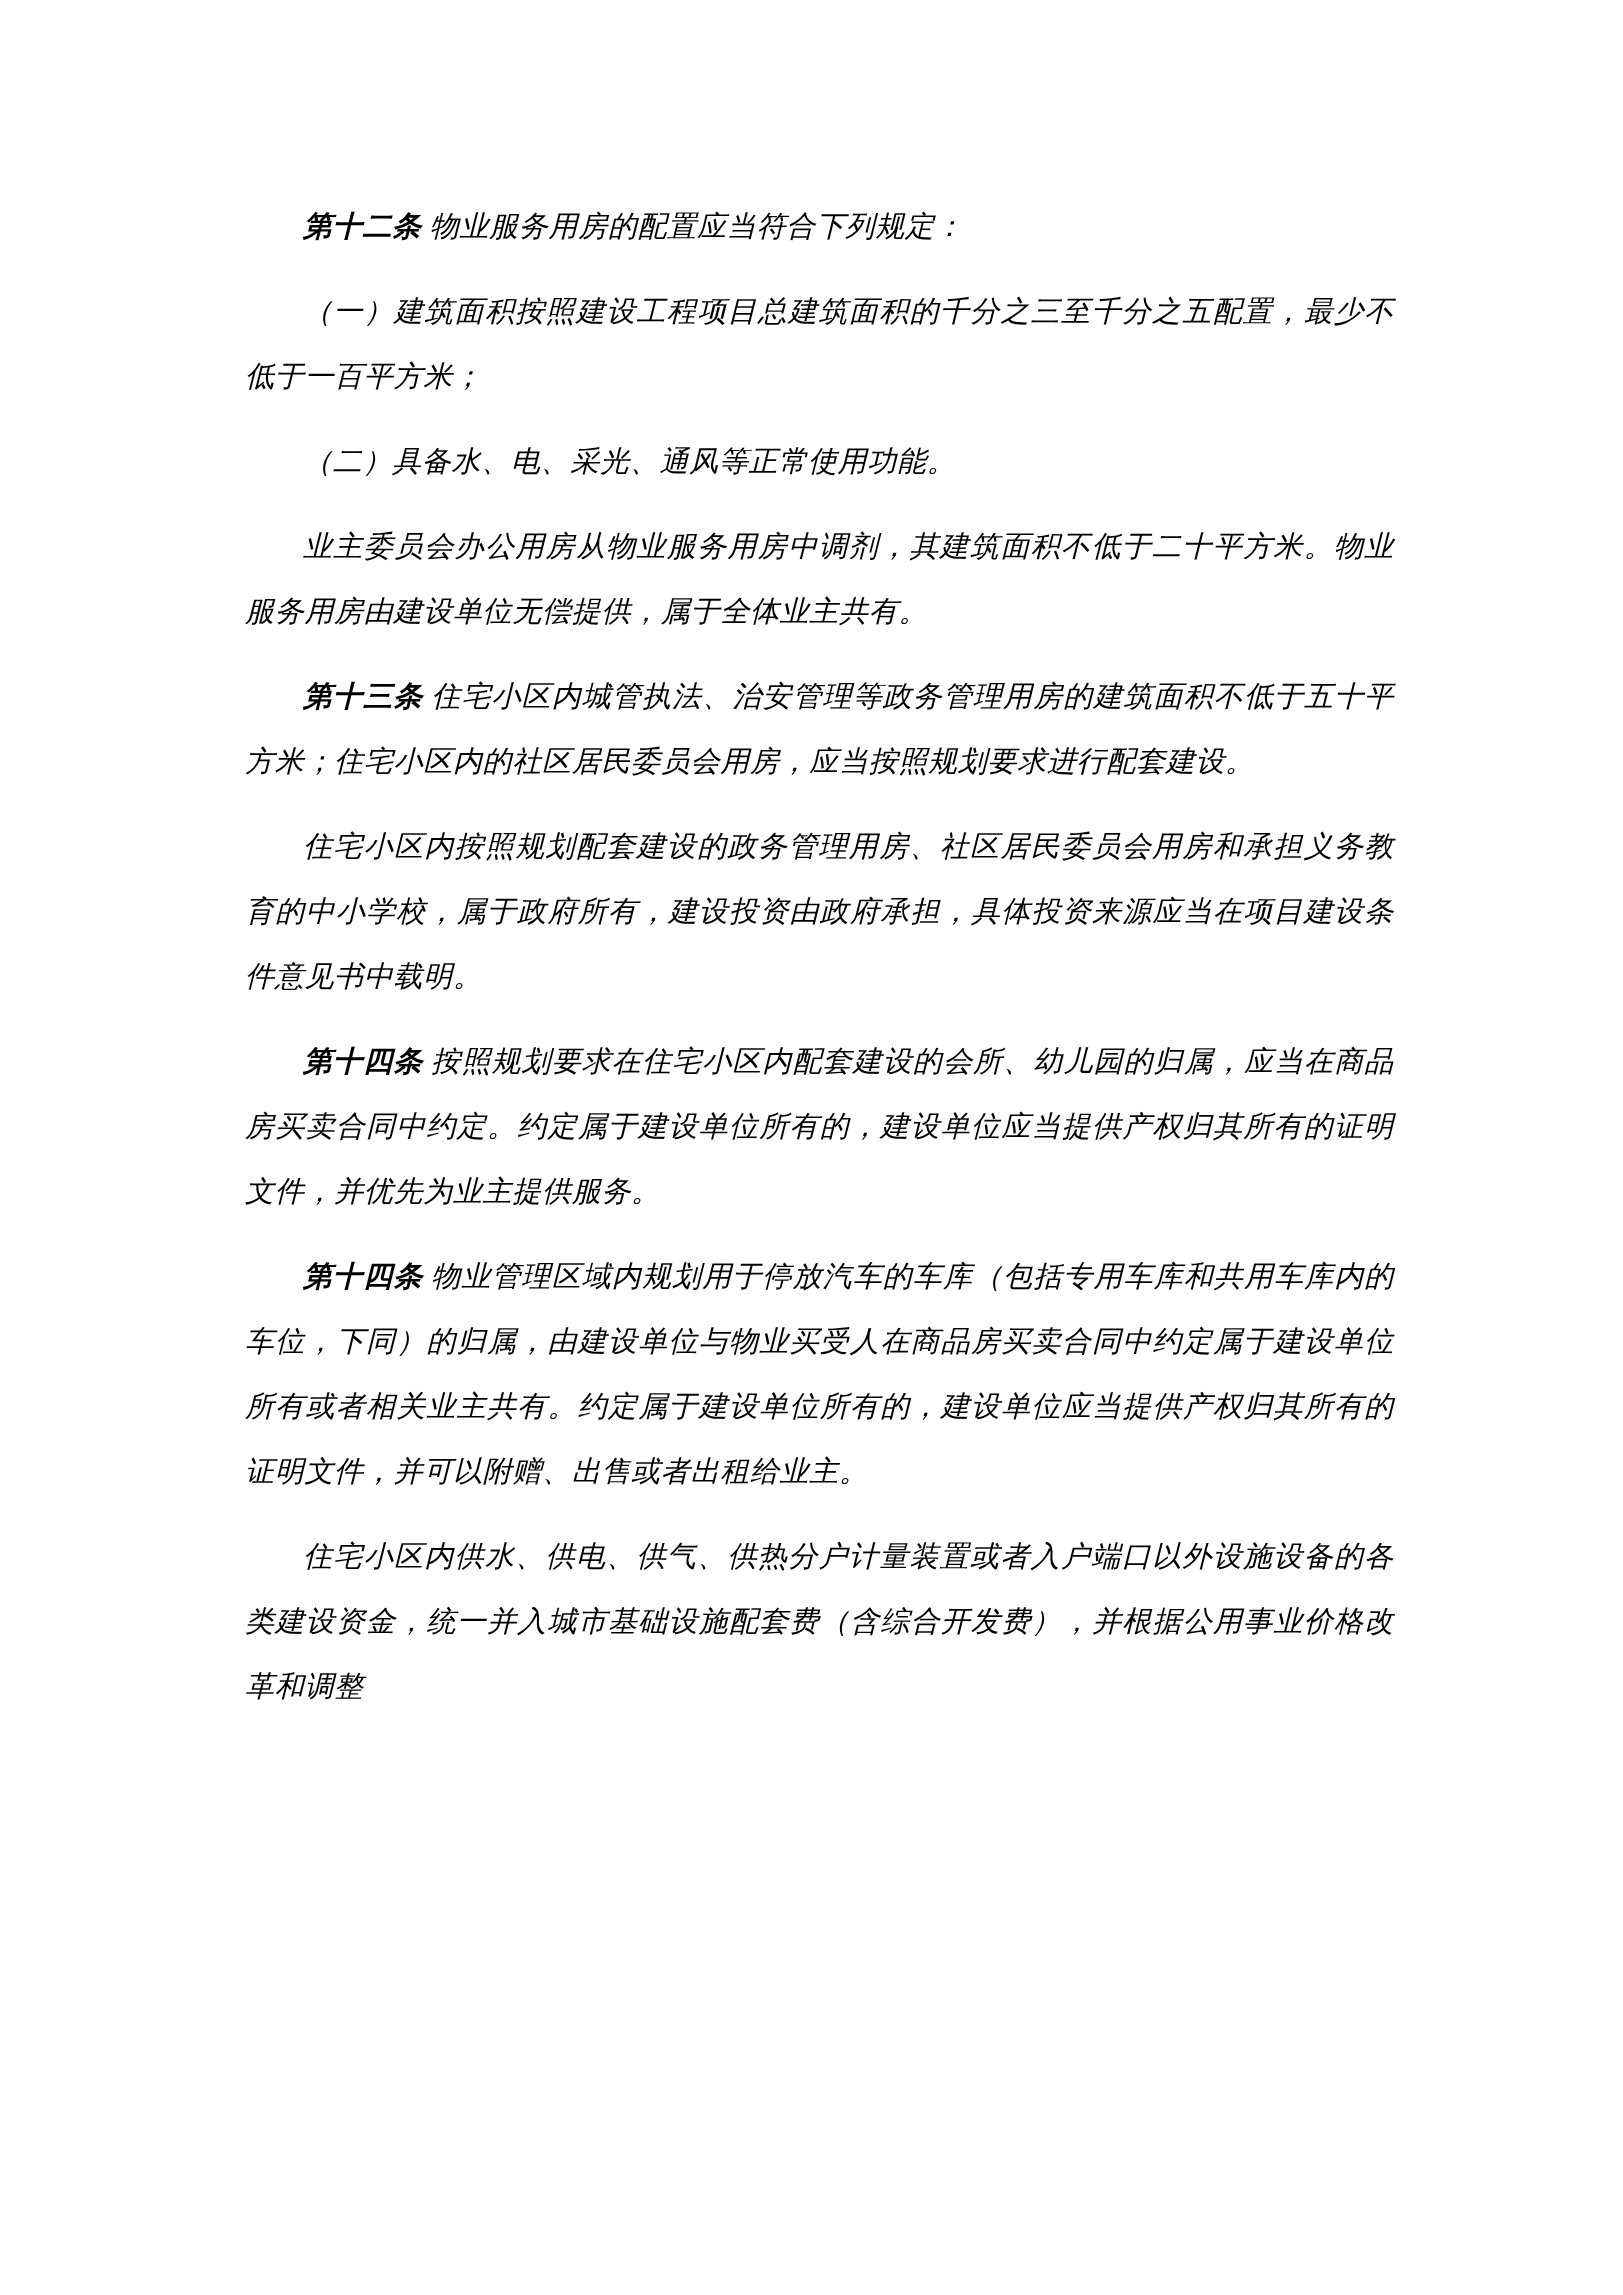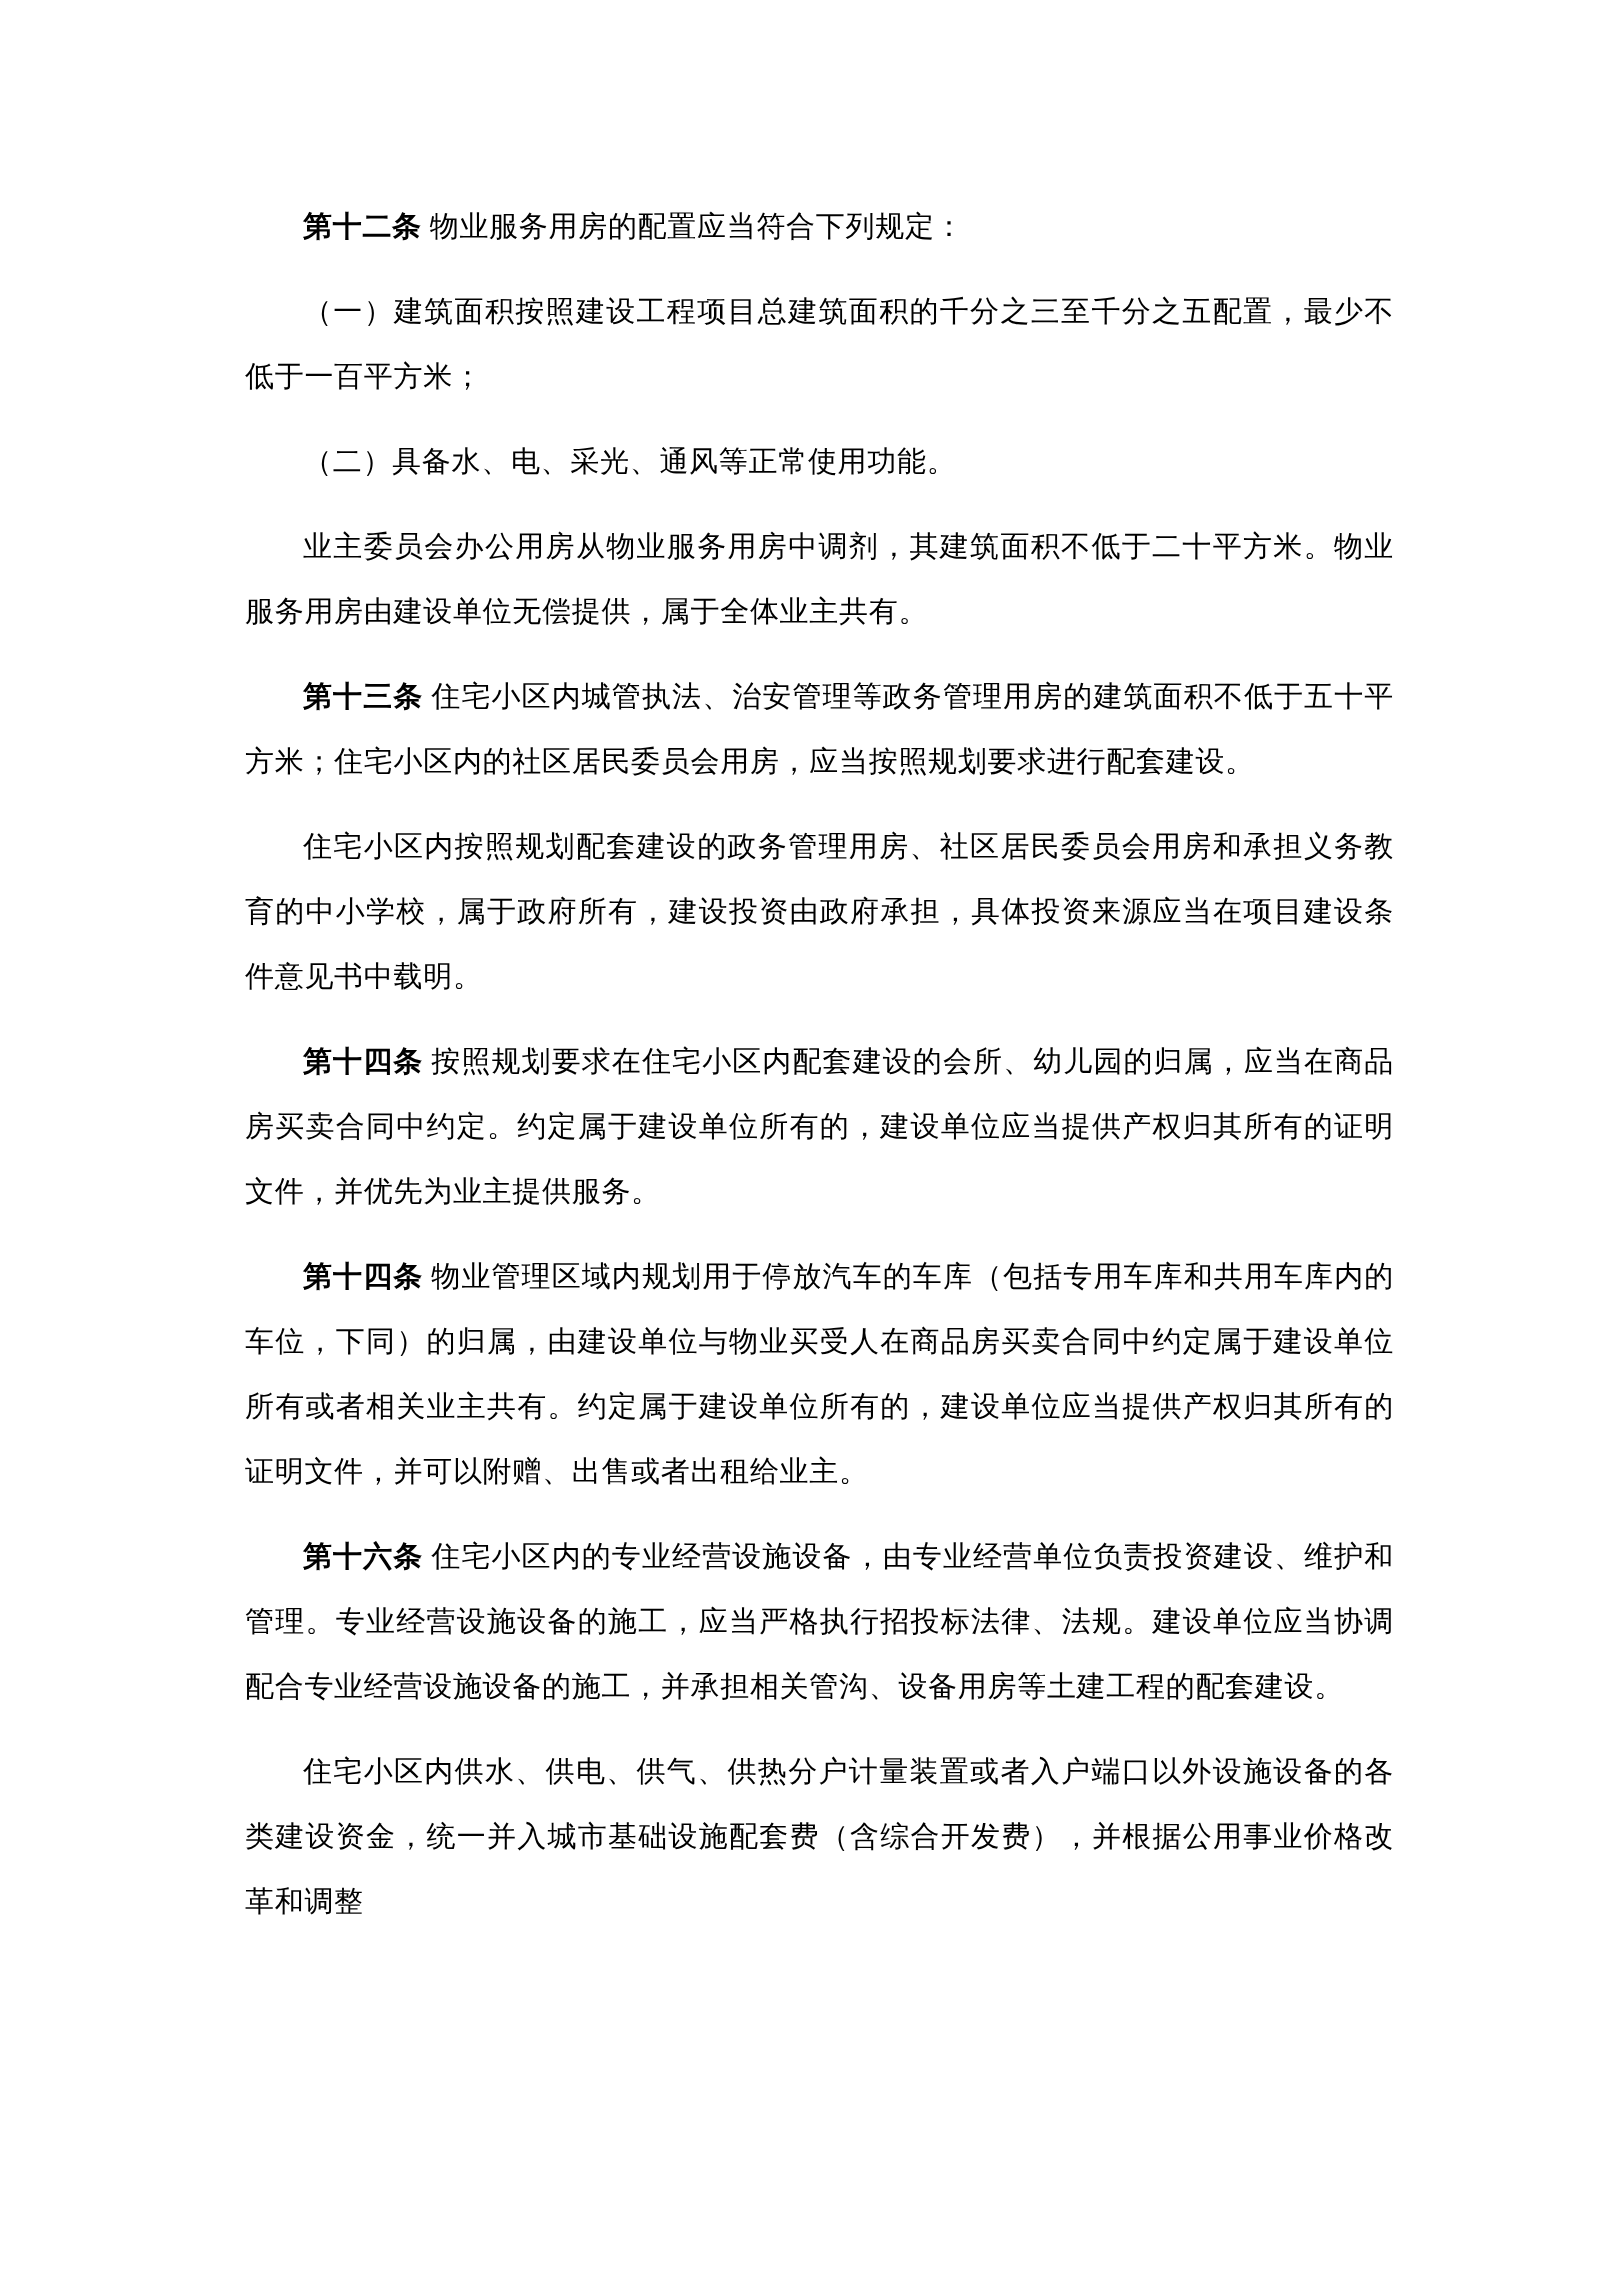--- a/index.html
+++ b/index.html
@@ -24,20 +24,21 @@
     margin: 0 0 20px 0;
     padding: 0;
     font-family: "Liberation Serif", "DejaVu Serif", serif;
     font-size: 29px;
     line-height: 65px;
     color: #000000;
     text-align: justify;
     text-justify: inter-character;
     text-indent: 58px;
     letter-spacing: 0.7px;
+    font-style: italic;
   }
   p.para .term {
     font-weight: bold;
   }
   p.para .term:not(:empty) {
     margin-right: 7.9px;
   }
 </style>
 </head>
 <body>
@@ -55,19 +56,18 @@
 
     <p class="para"><b class="term">第十三条</b><span>住宅小区内城管执法、治安管理等政务管理用房的建筑面积不低于五十平方米；住宅小区内的社区居民委员会用房，应当按照规划要求进行配套建设。</span></p>
 
     <p class="para"><b class="term"></b><span>住宅小区内按照规划配套建设的政务管理用房、社区居民委员会用房和承担义务教育的中小学校，属于政府所有，建设投资由政府承担，具体投资来源应当在项目建设条件意见书中载明。</span></p>
 
     <p class="para"><b class="term">第十四条</b><span>按照规划要求在住宅小区内配套建设的会所、幼儿园的归属，应当在商品房买卖合同中约定。约定属于建设单位所有的，建设单位应当提供产权归其所有的证明文件，并优先为业主提供服务。</span></p>
 
     <p class="para"><b class="term">第十四条</b><span>物业管理区域内规划用于停放汽车的车库（包括专用车库和共用车库内的车位，下同）的归属，由建设单位与物业买受人在商品房买卖合同中约定属于建设单位所有或者相关业主共有。约定属于建设单位所有的，建设单位应当提供产权归其所有的证明文件，并可以附赠、出售或者出租给业主。</span></p>
 
 
-    <p class="para"><b class="term">第十六条</b><span>住宅小区内的专业经营设施设备，由专业经营单位负责投资建设、维护和管理。专业经营设施设备的施工，应当严格执行招投标法律、法规。建设单位应当协调配合专业经营设施设备的施工，并承担相关管沟、设备用房等土建工程的配套建设。</span></p>
 
     <p class="para"><b class="term"></b><span>住宅小区内供水、供电、供气、供热分户计量装置或者入户端口以外设施设备的各类建设资金，统一并入城市基础设施配套费（含综合开发费），并根据公用事业价格改革和调整</span></p>
 
   </div>
 </div>
 
 
 </body></html>

